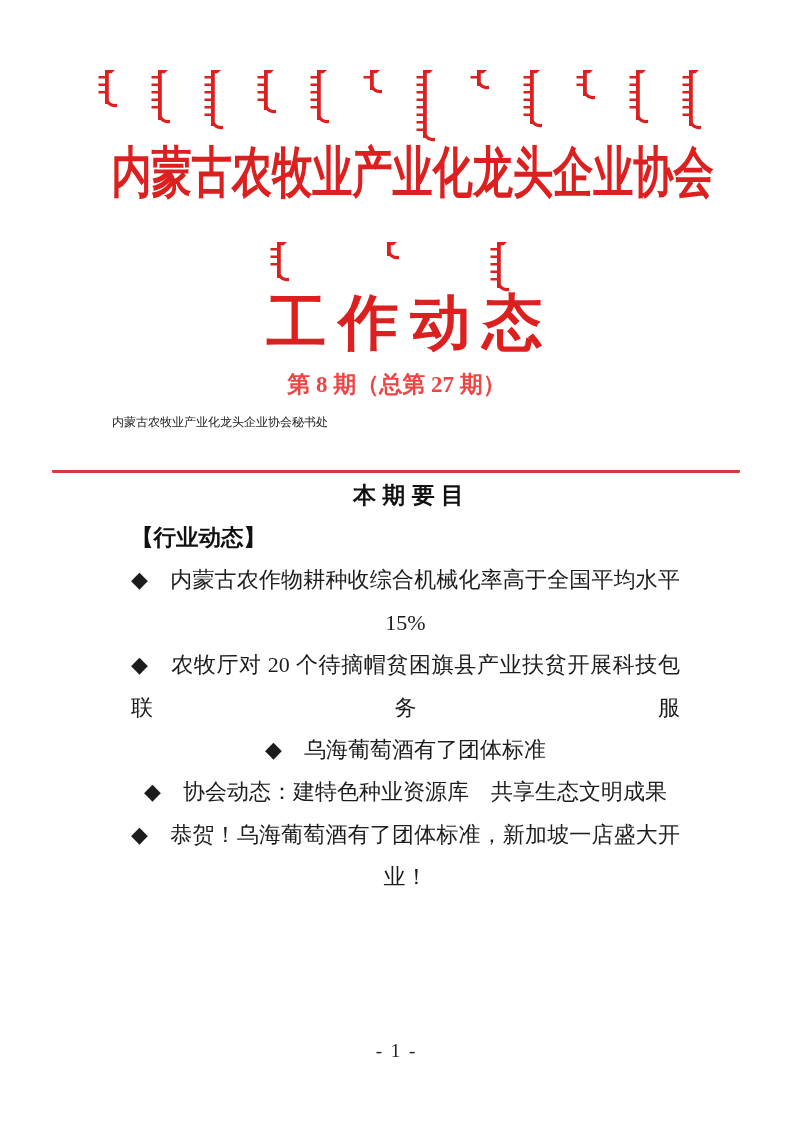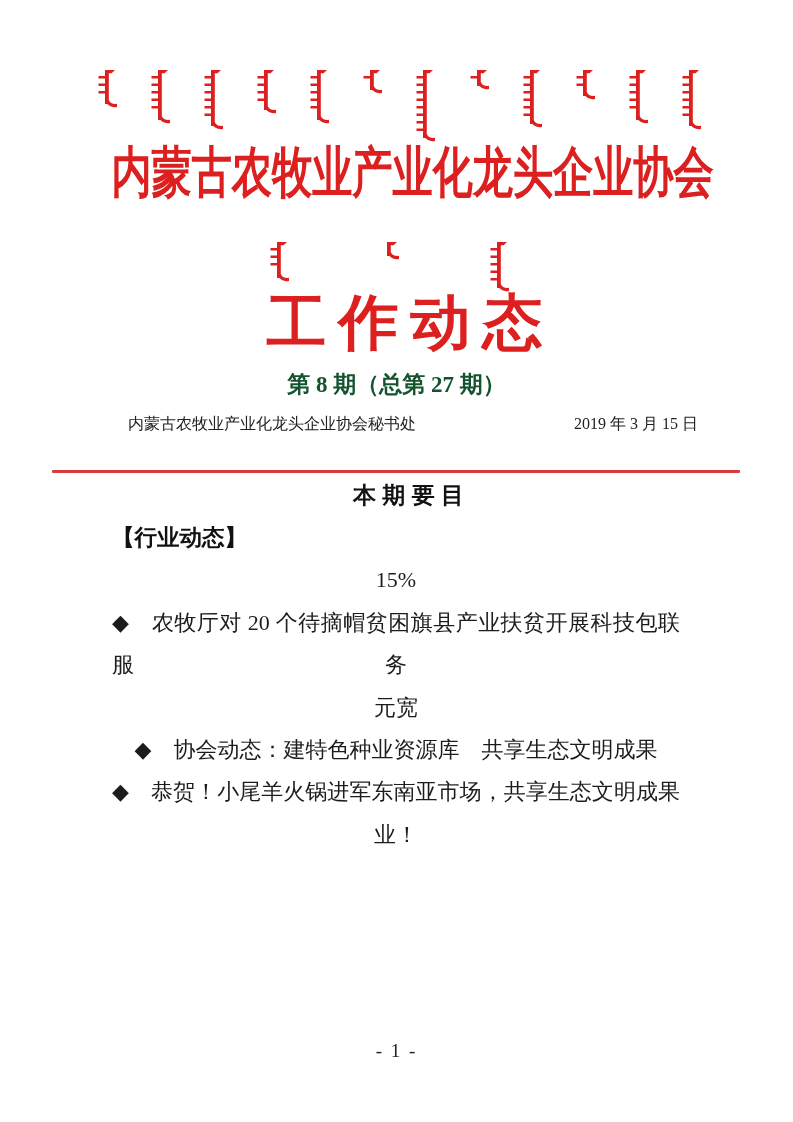--- a/index.html
+++ b/index.html
@@ -26,42 +26,42 @@
     white-space:nowrap;
   }
   .org-title .squeeze{display:inline-block;transform:scaleX(0.73);transform-origin:50% 50%;}
   .bulletin-title{
     position:absolute;top:288px;left:0;width:100%;
     text-align:center;font-weight:bold;font-size:60px;line-height:70px;
     letter-spacing:12px;text-indent:12px;white-space:nowrap;padding-left:8px;
   }
   .issue-line{
     position:absolute;top:369px;left:0;width:100%;
-    text-align:center;font-weight:bold;font-size:23px;color:#14532d;
+    text-align:center;font-weight:bold;font-size:23px;color:#ef4444;
   }
   .publisher-line{
-    position:absolute;top:414px;left:128px;width:570px;
+    position:absolute;top:414px;left:112px;width:570px;
     display:flex;justify-content:space-between;align-items:baseline;
-    font-size:16px;color:#222;white-space:nowrap;
+    font-size:12px;color:#222;white-space:nowrap;
   }
   .red-rule{
     position:absolute;top:470px;left:52px;width:688px;height:3px;
     border-radius:1px;
   }
   .contents-heading{
     position:absolute;top:480px;left:12px;width:100%;
     text-align:center;font-weight:bold;font-size:23px;color:#111;
     font-family:"Liberation Sans","DejaVu Sans",sans-serif;
   }
   
   .contents-list{
     position:absolute;top:517px;left:112px;width:568px;
     font-size:22px;color:#1c1c1c;
   }
-  .line{height:42.4px;line-height:42.4px;white-space:nowrap;overflow:visible;}
+  .line{height:42.4px;line-height:42.4px;white-space:nowrap;overflow:visible;margin-left:19px;}
   .sec-header{
     font-family:"Liberation Sans","DejaVu Sans",sans-serif;
     font-weight:bold;font-size:22.5px;color:#111;
   }
   .item-line{white-space:normal;text-align:center;}
   .item-line.cont{text-align:justify;text-align-last:justify;}
   .footer-pagenum{
     position:absolute;top:1040px;left:0;width:100%;
     text-align:center;font-size:19px;color:#222;letter-spacing:2px;
   }
@@ -215,33 +215,33 @@
           <path d="M9 43 Q14 50.5 21 49 L21 45.8 Q14.5 46.5 12.8 42 Z" fill="#dc1f1f"></path>
         </svg></span>
     </div>
 
   <div class="bulletin-title" style="color: rgb(220, 31, 31);">工作动态</div>
 
   <div class="issue-line">第 8 期（总第 27 期）</div>
 
   <div class="publisher-line">
     <span>内蒙古农牧业产业化龙头企业协会秘书处</span>
-    <span>2019 年 3 月 15 日</span>
   </div>
 
   <div class="red-rule" style="background: rgb(217, 58, 58);"></div>
 
   <div class="contents-heading">本 期 要 目</div>
 
   <div class="contents-list">
       <div class="line sec-header">【行业动态】</div>
+      <div class="line item-line cont">◆　内蒙古农作物耕种收综合机械化率高于全国平均水平</div>
       <div class="line item-line">15%</div>
       <div class="line item-line cont">◆　农牧厅对 20 个待摘帽贫困旗县产业扶贫开展科技包联服</div>
       <div class="line item-line">务</div>
-      <div class="line item-line">元宽</div>
+      <div class="line item-line">◆　乌海葡萄酒有了团体标准</div>
       <div class="line item-line">◆　协会动态：建特色种业资源库　共享生态文明成果</div>
-      <div class="line item-line cont">◆　恭贺！小尾羊火锅进军东南亚市场，共享生态文明成果</div>
+      <div class="line item-line cont">◆　恭贺！乌海葡萄酒有了团体标准，新加坡一店盛大开</div>
       <div class="line item-line">业！</div>
     </div>
 
   <div class="footer-pagenum">- 1 -</div>
 
 </div>
 
 </body></html>

